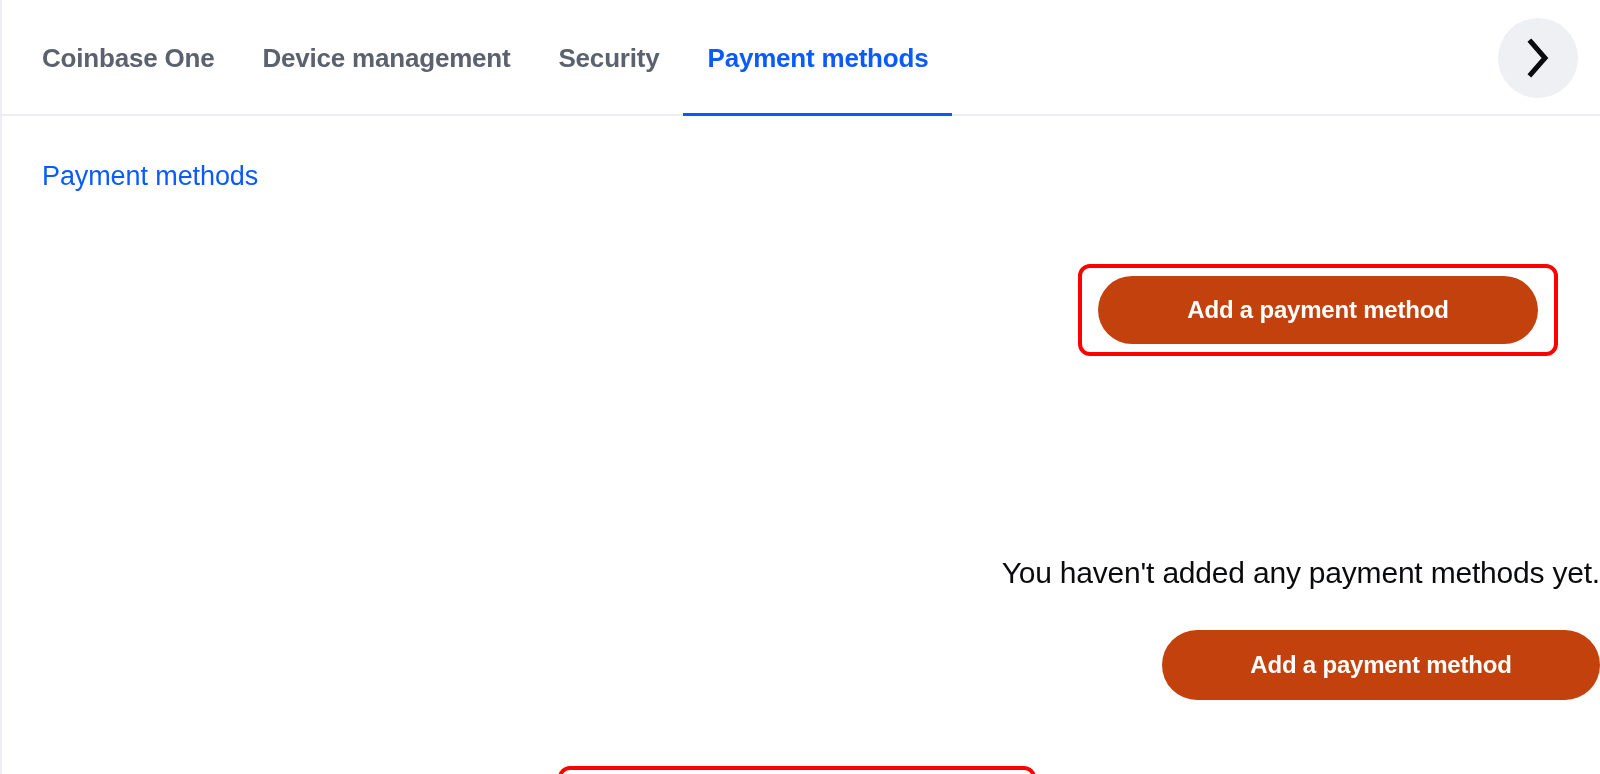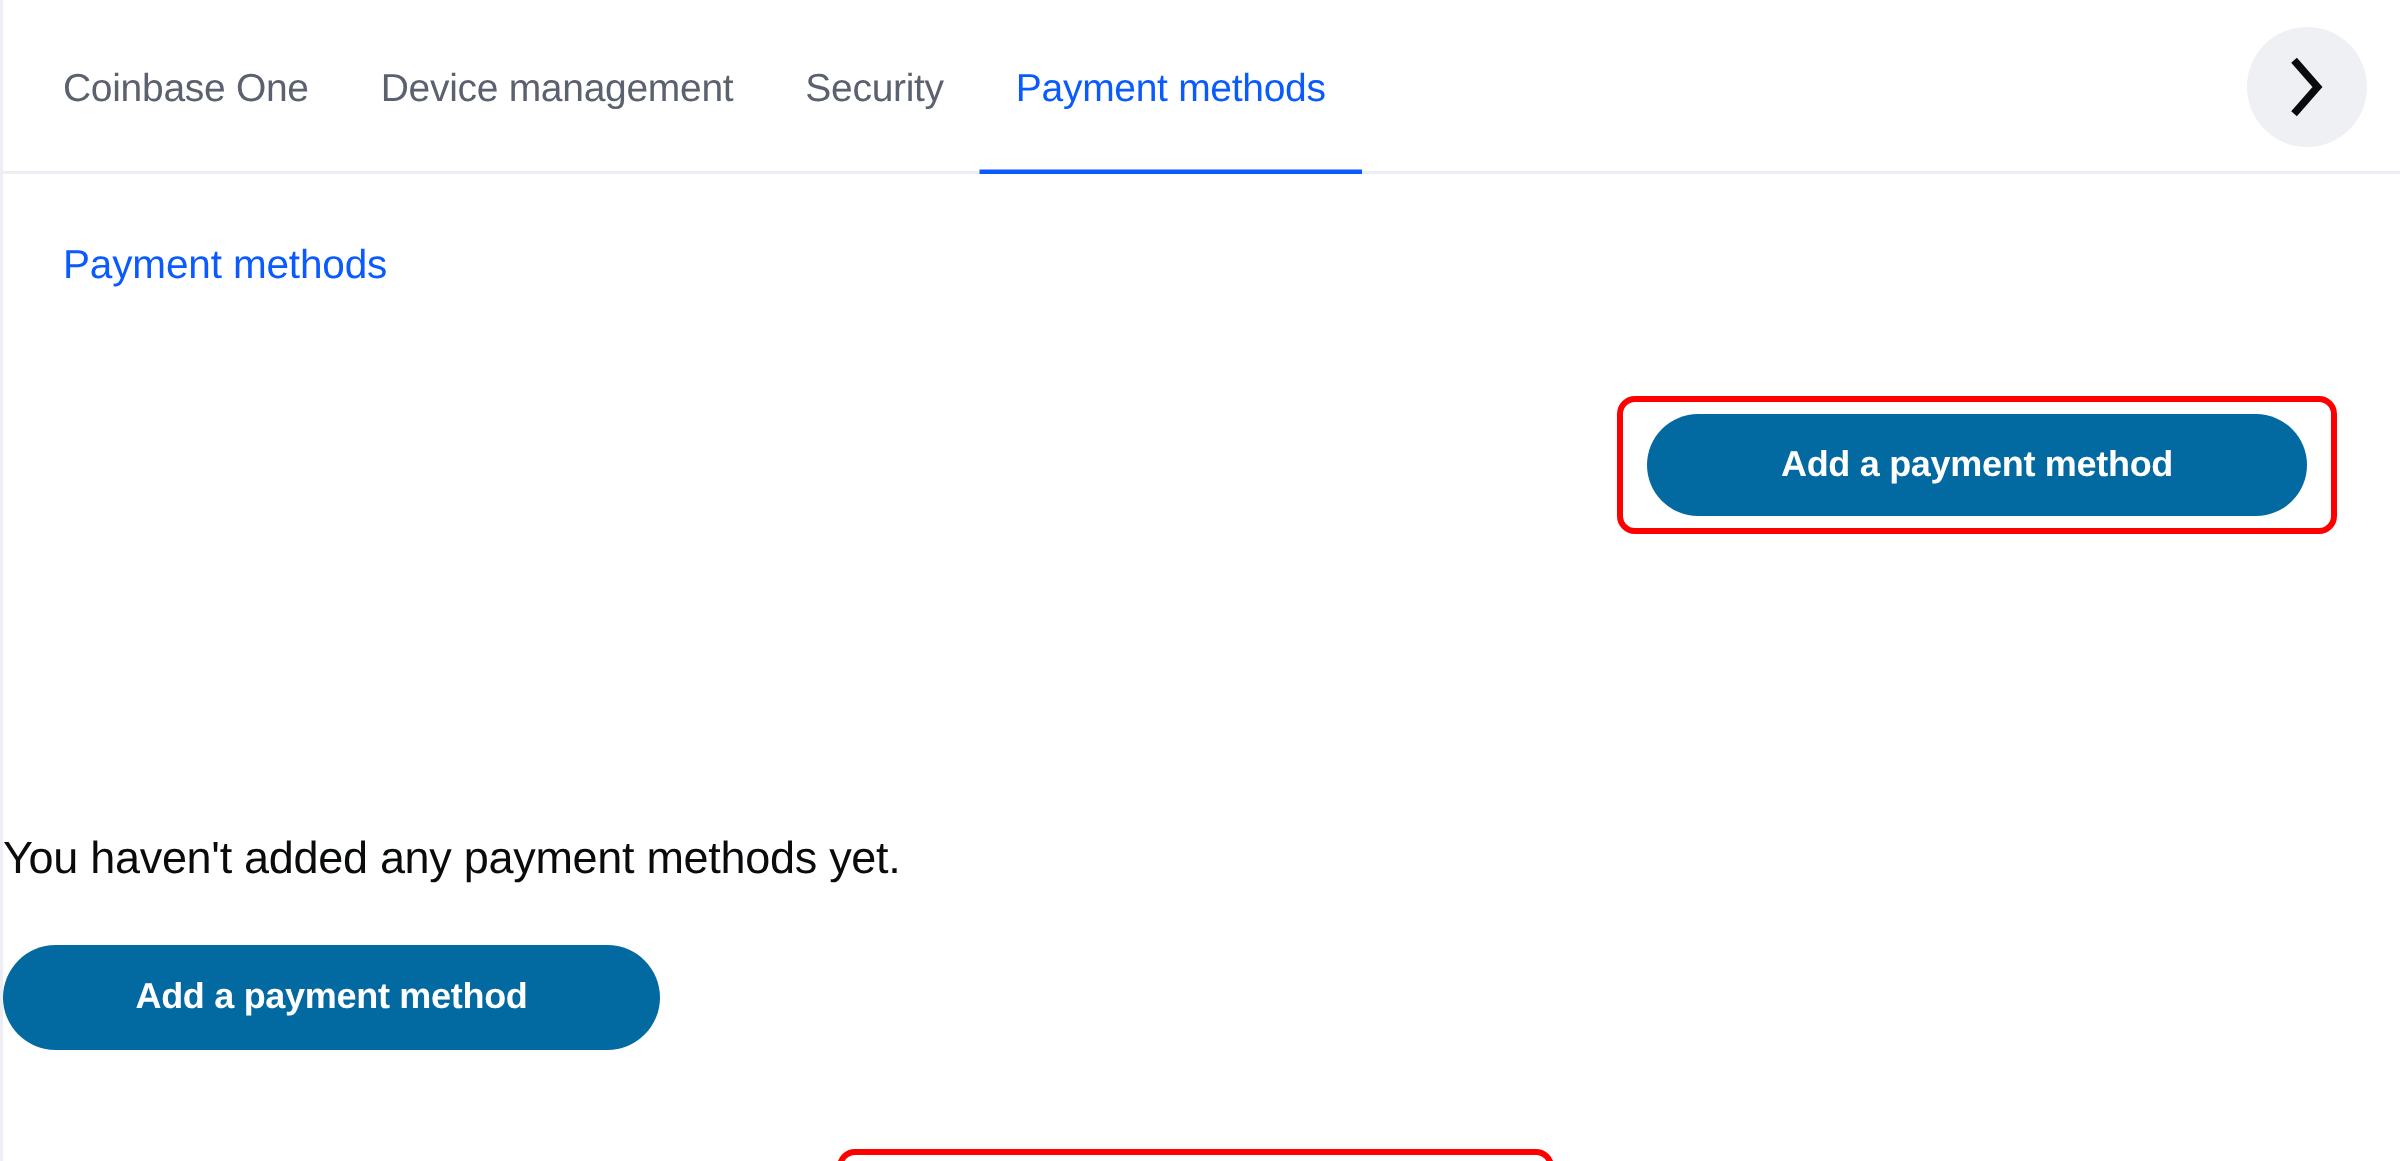--- a/index.html
+++ b/index.html
@@ -46,21 +46,21 @@
             mask-image: linear-gradient(to right, #000 0, #000 1380px, rgba(0,0,0,0.15) 1445px);
   }
 
   .tab {
     position: relative;
     height: 116px;
     display: flex;
     align-items: center;
     padding: 0 24px;
     font-size: 26px;
-    font-weight: normal;
+    font-weight: bold;
     letter-spacing: -0.2px;
     color: #5b616e;
     cursor: pointer;
     background: none;
     border: none;
     font-family: "Liberation Sans", sans-serif;
   }
   .tab:first-child { padding-left: 0; }
 
   .tab.active { color: #0a5afe; }
@@ -112,21 +112,21 @@
     font-weight: normal;
     color: #0a5afe;
     letter-spacing: -0.1px;
   }
 
   
   .btn-primary {
     display: inline-flex;
     align-items: center;
     justify-content: center;
-    background: #0369a1;
+    background: #c2410c;
     color: #ffffff;
     border: none;
     border-radius: 999px;
     font-family: "Liberation Sans", sans-serif;
     font-size: 24px;
     font-weight: bold;
     letter-spacing: -0.2px;
     cursor: pointer;
     white-space: nowrap;
   }
@@ -154,21 +154,21 @@
   }
 
   
   .empty-state {
     position: absolute;
     left: 0;
     right: 0;
     top: 440px;
     display: flex;
     flex-direction: column;
-    align-items: flex-start;
+    align-items: flex-end;
   }
 
   .empty-text {
     font-size: 30px;
     color: #0a0b0d;
     letter-spacing: -0.2px;
     margin-bottom: 40px;
   }
 
   .empty-state .btn-primary {

